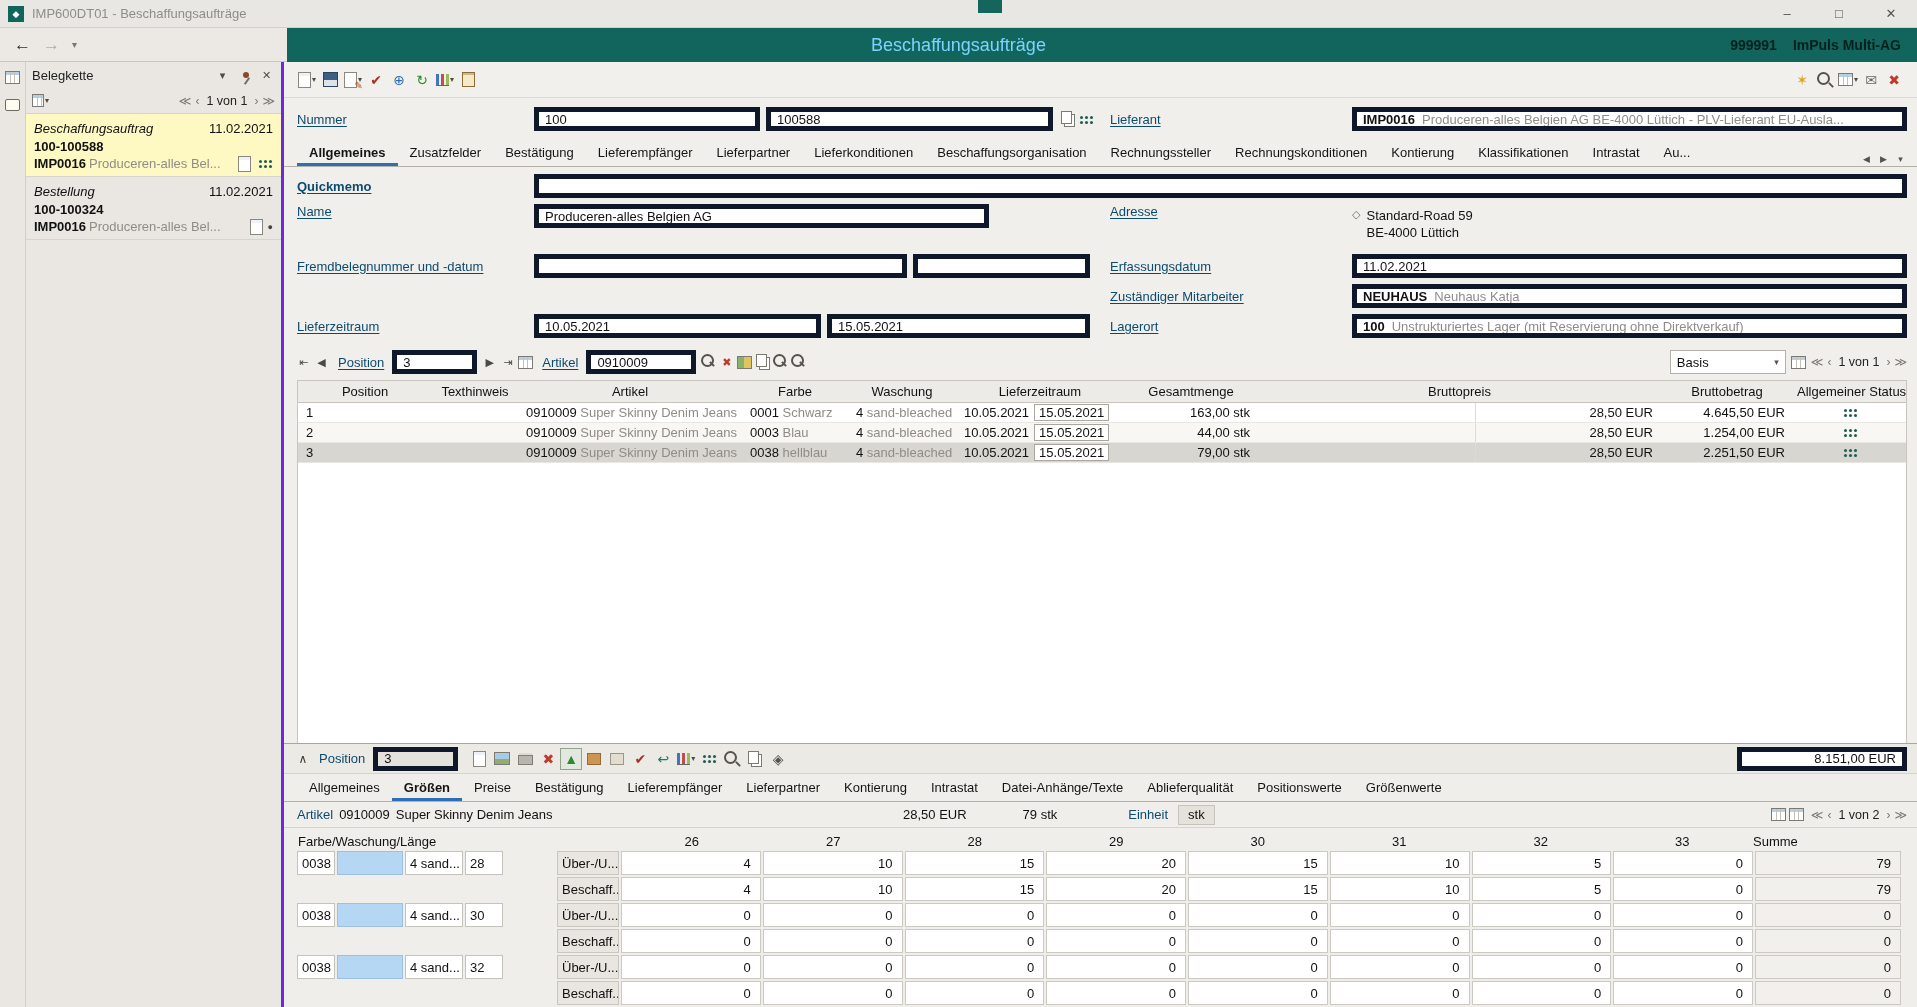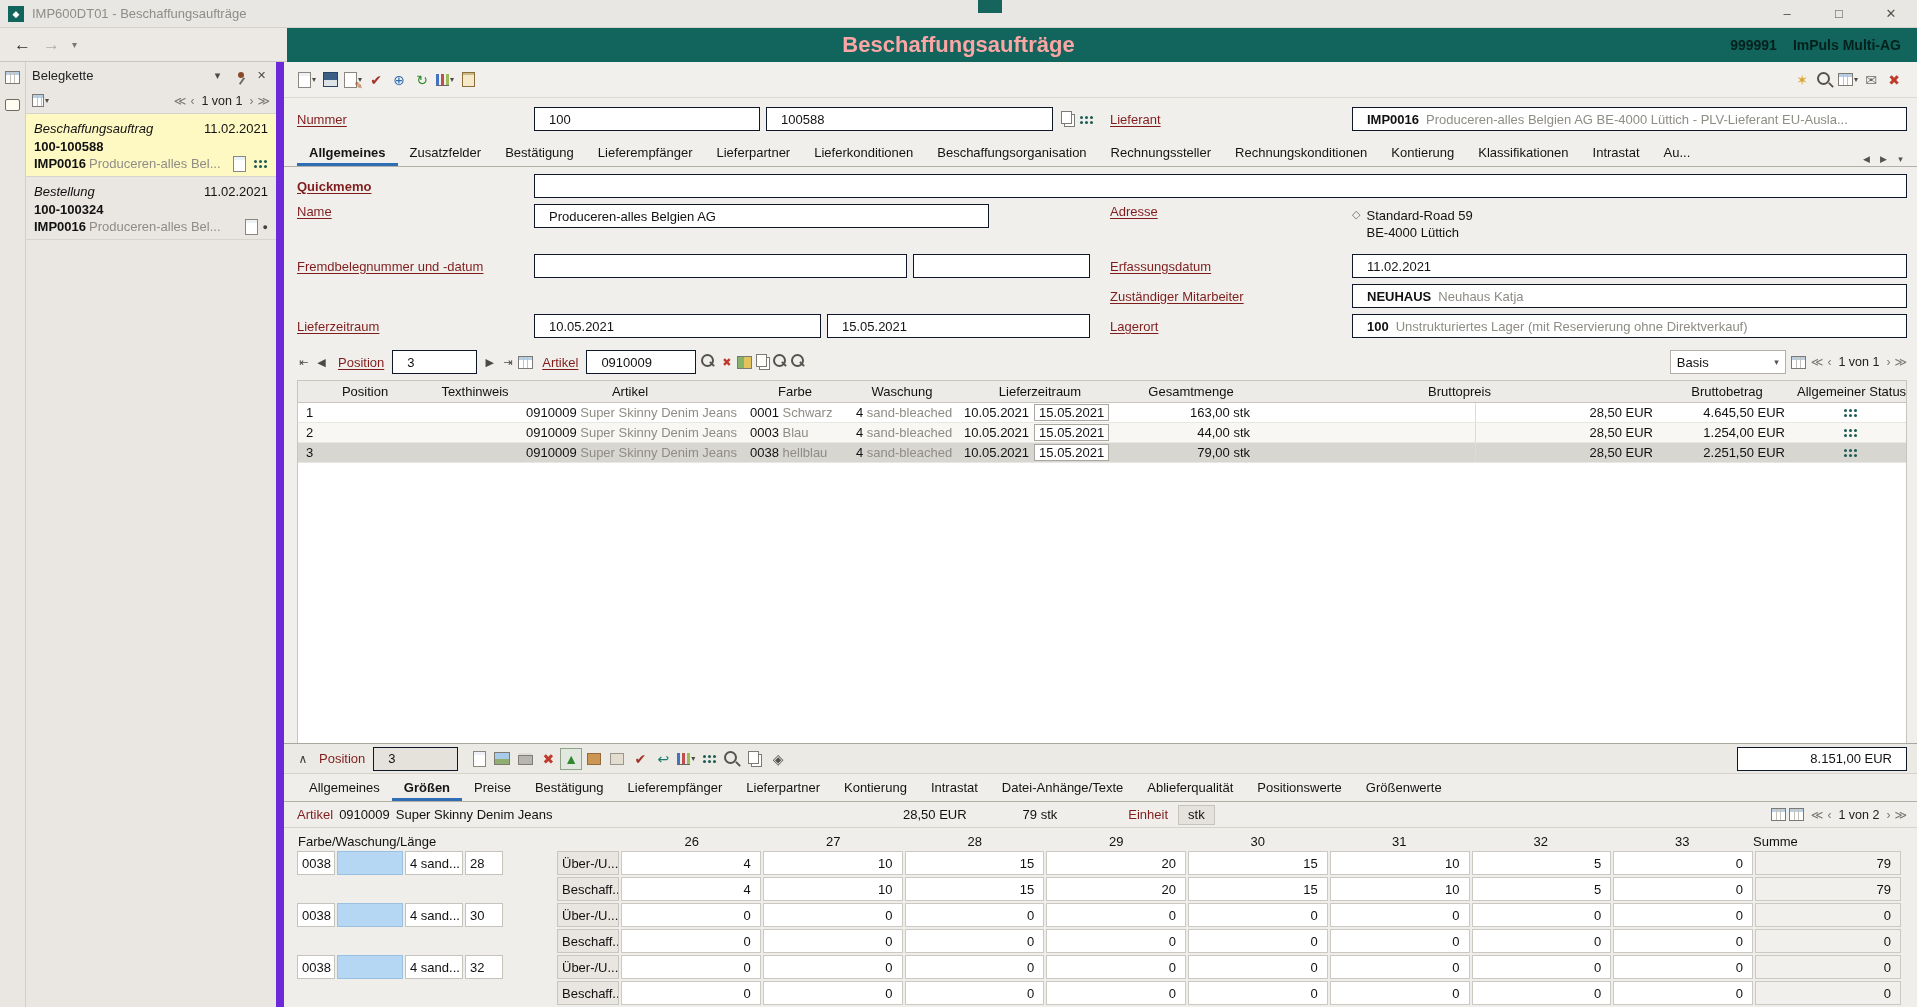--- a/index.html
+++ b/index.html
@@ -12,25 +12,25 @@
   .titlebar .t{color:#8f8d88}
   .rec{position:absolute;left:978px;top:0;width:24px;height:13px;background:#16655c}
   .win-btns{margin-left:auto;display:flex;height:100%}
   .win-btn{width:52px;display:flex;align-items:center;justify-content:center;color:#55534e;font-size:13px;cursor:default}
   
   .appheader{height:34px;background:#11655c;display:flex;align-items:center;position:relative}
   .navzone{width:287px;height:100%;background:#ece9e5;border-bottom:1px solid #c9c6c0;display:flex;align-items:center;gap:12px;padding-left:14px;flex:0 0 287px}
   .nav-b{font-size:17px;font-weight:bold;color:#2e2c29;cursor:pointer}
   .nav-f{font-size:17px;color:#b0ada6;cursor:pointer}
   .nav-dd{font-size:10px;color:#7a776f;cursor:pointer}
-  .htitle{position:absolute;left:0;right:0;text-align:center;font-size:22px;font-weight:bold;color:#fca5a5;pointer-events:none}
+  .htitle{position:absolute;left:0;right:0;text-align:center;font-size:18px;font-weight:normal;color:#7dd3fc;pointer-events:none}
   .hright{margin-left:auto;display:flex;gap:16px;padding-right:16px;font-weight:bold;font-size:14px;color:#04201c;z-index:1}
   
   .app-body{display:flex;height:945px}
-  .sidebar{flex:0 0 284px;background:#eae7e2;border-right:8px solid #6d28d9;display:flex;min-width:0}
+  .sidebar{flex:0 0 284px;background:#eae7e2;border-right:3px solid #6d28d9;display:flex;min-width:0}
   .main{flex:1;display:flex;flex-direction:column;min-width:0;background:#f1efec}
   
   .side-strip{width:26px;border-right:1px solid #d2cfc8;display:flex;flex-direction:column;align-items:center;padding-top:8px;gap:12px}
   .side-panel{flex:1;display:flex;flex-direction:column;min-width:0}
   .panel-head{height:26px;display:flex;align-items:center;padding:0 6px;gap:7px}
   .panel-title{flex:1;color:#222}
   .panel-toolbar{height:26px;display:flex;align-items:center;padding:0 6px;border-bottom:1px solid #d6d3cc}
   .doc-item{padding:7px 8px 5px;border-bottom:1px solid #d8d5ce}
   .doc-item.active{background:#fef9c3}
   .doc-line1{display:flex;align-items:baseline}
@@ -70,24 +70,24 @@
   .pager{display:inline-flex;align-items:center;gap:4px;font-size:12px}
   .pg-btn{color:#7a776f;cursor:pointer}
   .pg-label{margin:0 3px;color:#222;font-size:12.5px;white-space:nowrap}
   
   .main-toolbar{height:36px;display:flex;align-items:center;gap:3px;padding:0 12px 0 12px;border-bottom:1px solid #ddd9d3;background:#f2f0ec}
   .spacer{flex:1}
   
   .form-area{padding:9px 10px 2px 13px}
   .frow{display:grid;grid-template-columns:237px 576px 242px 1fr;align-items:center;margin-bottom:6px;min-height:24px}
   .frow.top{align-items:start}
-  .flabel{text-decoration:underline;text-underline-offset:2px;color:#7f1d1d;white-space:nowrap}
+  .flabel{text-decoration:underline;text-underline-offset:2px;color:#0c4a6e;white-space:nowrap}
   .flabel.b{font-weight:bold}
   .fields{display:flex;align-items:center;gap:6px}
-  .finput{background:#fff;border:1px solid #0f172a;height:24px;display:flex;align-items:center;padding:0 14px;overflow:hidden;white-space:nowrap}
+  .finput{background:#fff;border:5px solid #0f172a;height:24px;display:flex;align-items:center;padding:0 6px;overflow:hidden;white-space:nowrap}
   .finput.r{justify-content:flex-end}
   .gray-box{background:#e5e2dc}
   .code{font-weight:bold;margin-right:7px}
   .ghost{color:#8f8c85}
   .w226{width:226px}.w287{width:287px}.w373{width:373px}.w177{width:177px}.w263{width:263px}.w455{width:455px}.w85{width:85px}.w110{width:110px}.w170{width:170px}
   .addr{display:flex;gap:6px;align-items:flex-start;padding-top:3px}
   .addr .dia{color:#6f6c65;font-size:11px;margin-top:1px}
   .addr .lines div{line-height:17px}
   .span-rest{grid-column:2/5}
   

